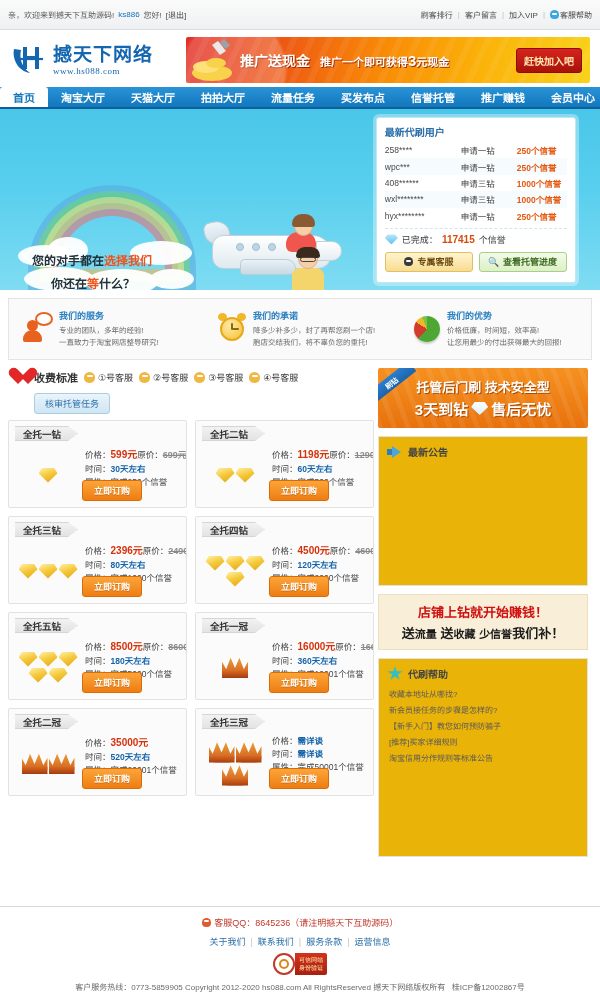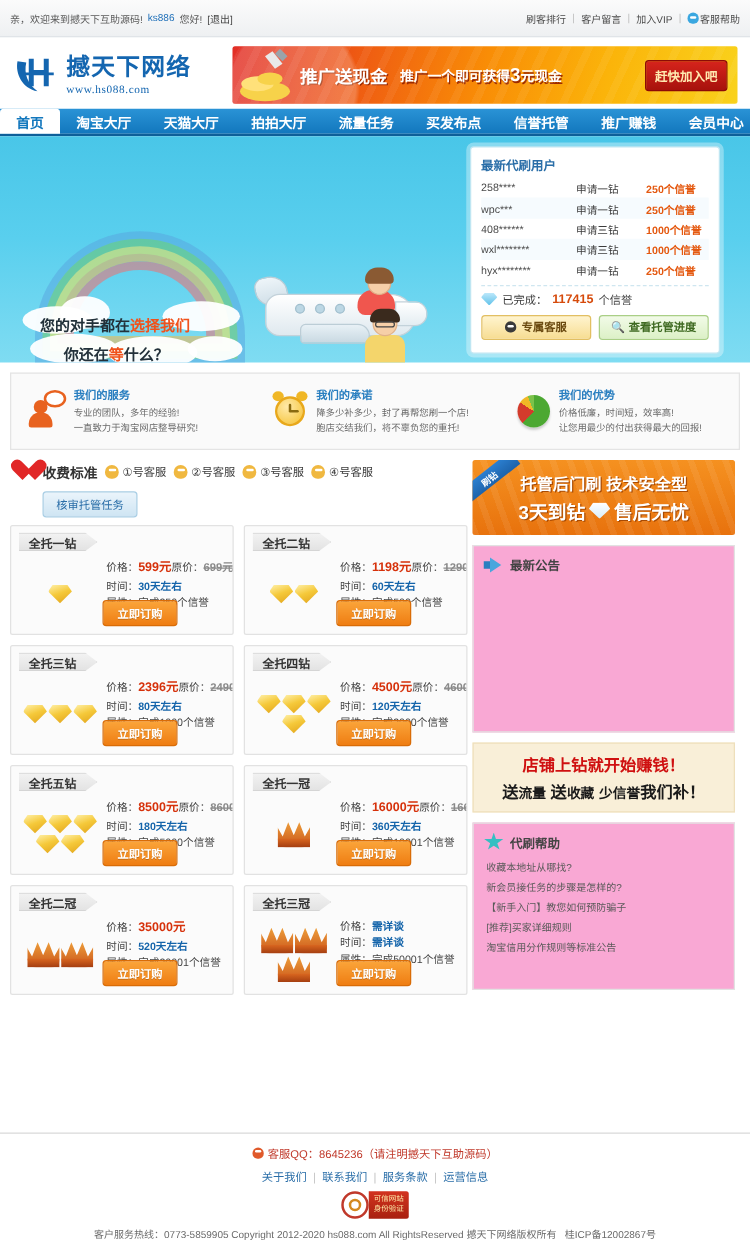--- a/index.html
+++ b/index.html
@@ -243,34 +243,34 @@
     background: repeating-linear-gradient(70deg, rgba(255,255,255,.07) 0 5px, transparent 5px 13px);}
   .ad-ribbon { position:absolute; left:-14px; top:8px; width:54px; height:13px;
     background:linear-gradient(#2b7fd0,#1d63ab); transform:rotate(-38deg);
     color:#fff; font-size:7px; display:flex; align-items:center; justify-content:center; font-weight:bold;}
   .ad-l1 { font-size:13px; font-weight:bold; color:#fff; text-shadow:1px 1px 0 #a84b04; white-space:nowrap; z-index:2;}
   .ad-l2 { font-size:15px; font-weight:bold; color:#fff; text-shadow:1px 1px 0 #a84b04; white-space:nowrap; z-index:2;
     display:flex; align-items:center; gap:3px; margin-top:2px;}
   .ad-gem { width:17px; height:13px; background:linear-gradient(#fff,#d8eefb);
     clip-path: polygon(50% 100%, 0 38%, 20% 0, 80% 0, 100% 38%);}
 
-  .box { border:1px solid #e2e2e2; background:#f9a8d4; margin-top:8px; }
+  .box { border:1px solid #e2e2e2; background:#eab308; margin-top:8px; }
   .box-head { display:flex; align-items:center; gap:5px; padding:7px 8px 4px 8px;}
   .box-head h4 { font-size:10px; font-weight:bold; color:#444;}
   .horn { width:16px; height:12px; position:relative; flex:none;}
   .horn:before{content:""; position:absolute; left:0; top:3px; width:5px; height:6px; background:#2a7fc0;}
   .horn:after{content:""; position:absolute; left:5px; top:0; width:0; height:0;
     border-top:6px solid transparent; border-bottom:6px solid transparent; border-left:9px solid #4aa6dd;}
   .star { width:16px; height:15px; flex:none;
     background:#35bfc2; clip-path: polygon(50% 0, 61% 35%, 98% 35%, 68% 57%, 79% 91%, 50% 70%, 21% 91%, 32% 57%, 2% 35%, 39% 35%);}
   .box-list { padding:2px 10px 10px 10px;}
   .box-list li { list-style:none; font-size:8px; color:#5a5a5a; line-height:2.0; white-space:nowrap;
     overflow:hidden; text-overflow:ellipsis; cursor:pointer;}
   .box-notice { height:150px; }
-  .box-help   { height:134px; }
+  .box-help   { height:199px; }
 
   .ad-cream {
     margin-top:8px; height:56px; background:#f9efd8; border:1px solid #eedfbb;
     display:flex; flex-direction:column; align-items:center; justify-content:center; gap:2px;
   }
   .ad-c1 { font-size:13px; font-weight:bold; color:#cf1010; white-space:nowrap;}
   .ad-c2 { font-size:13px; font-weight:bold; color:#1a1a1a; white-space:nowrap;}
   .ad-c2 .sm { font-size:11px; }
 
   

